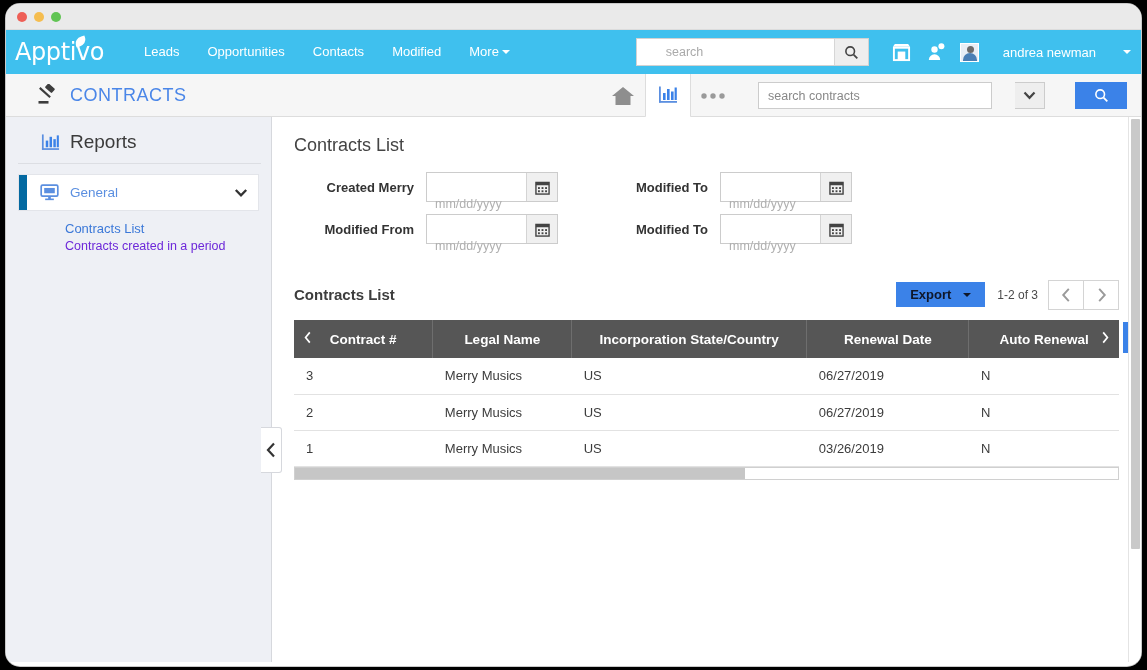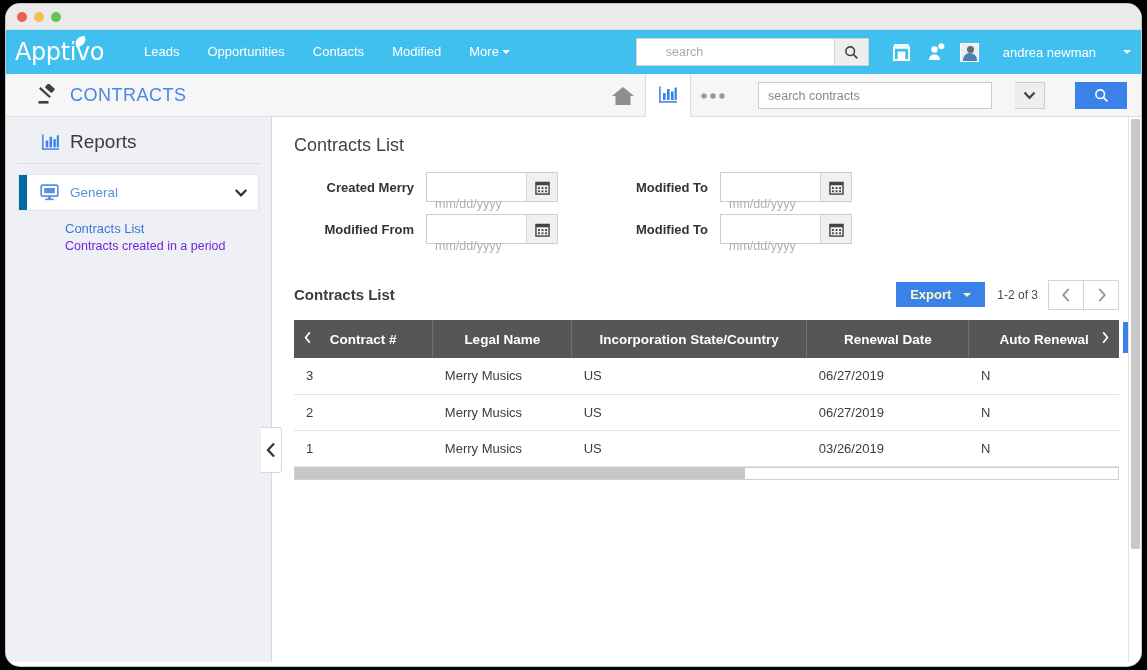--- a/index.html
+++ b/index.html
@@ -386,21 +386,21 @@
     height: 33px;
   }
   .list-bar .lt {
     font-size: 15px;
     font-weight: bold;
     color: #3d3d3d;
   }
   .list-bar .spacer { flex: 1; }
   .btn-export {
     background: #3B82E8;
-    color: #fef9c3;
+    color: #0f172a;
     font-size: 13px;
     font-weight: bold;
     border: none;
     height: 25px;
     padding: 0 14px;
     cursor: pointer;
     display: flex;
     align-items: center;
     gap: 9px;
     font-family: "Liberation Sans", sans-serif;

